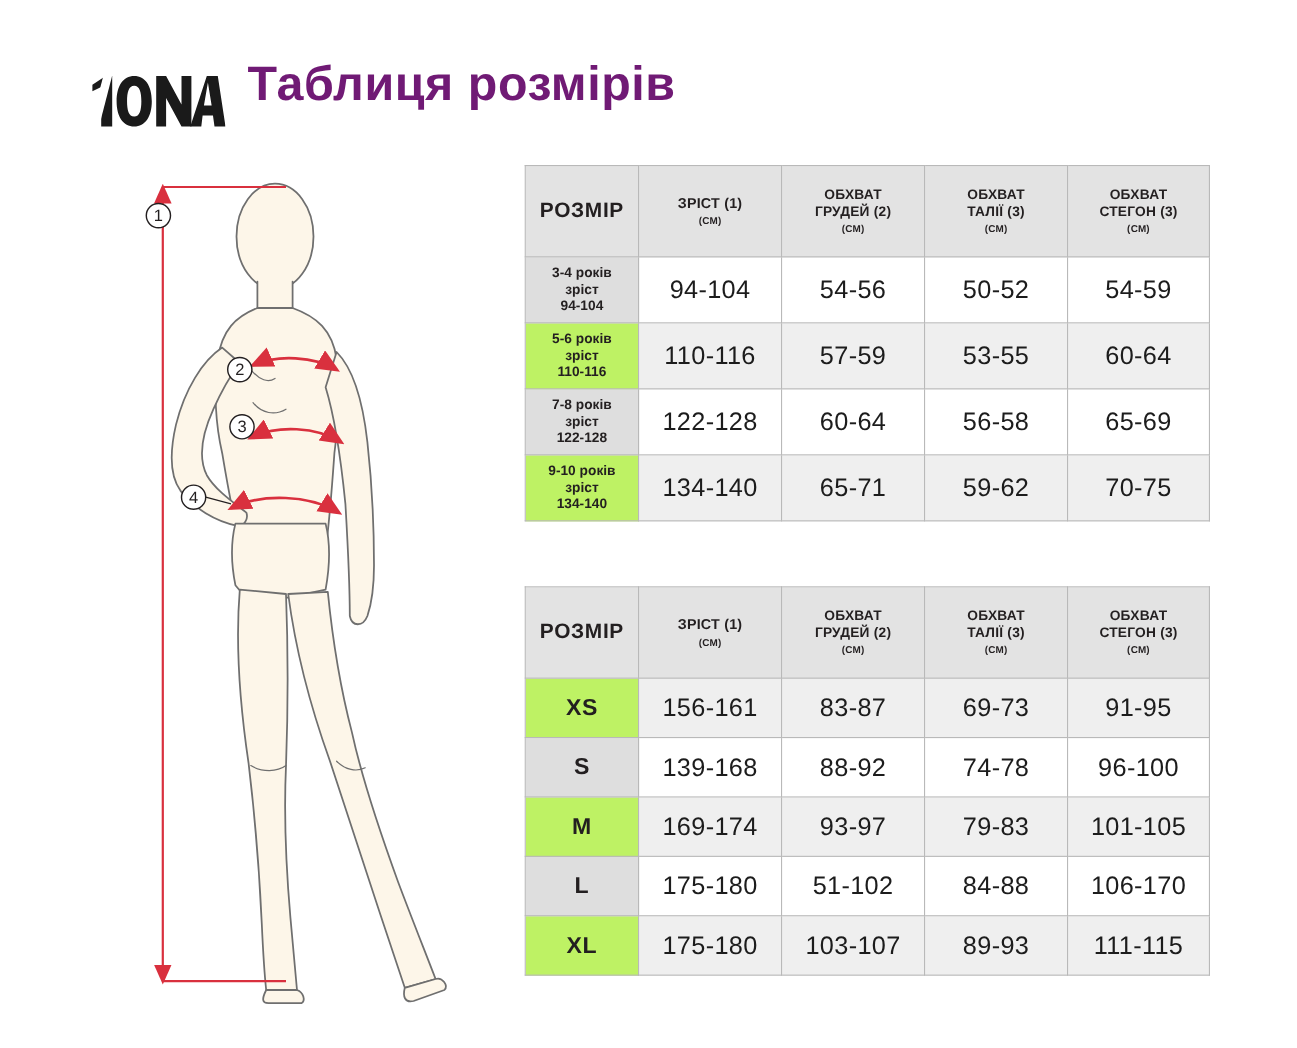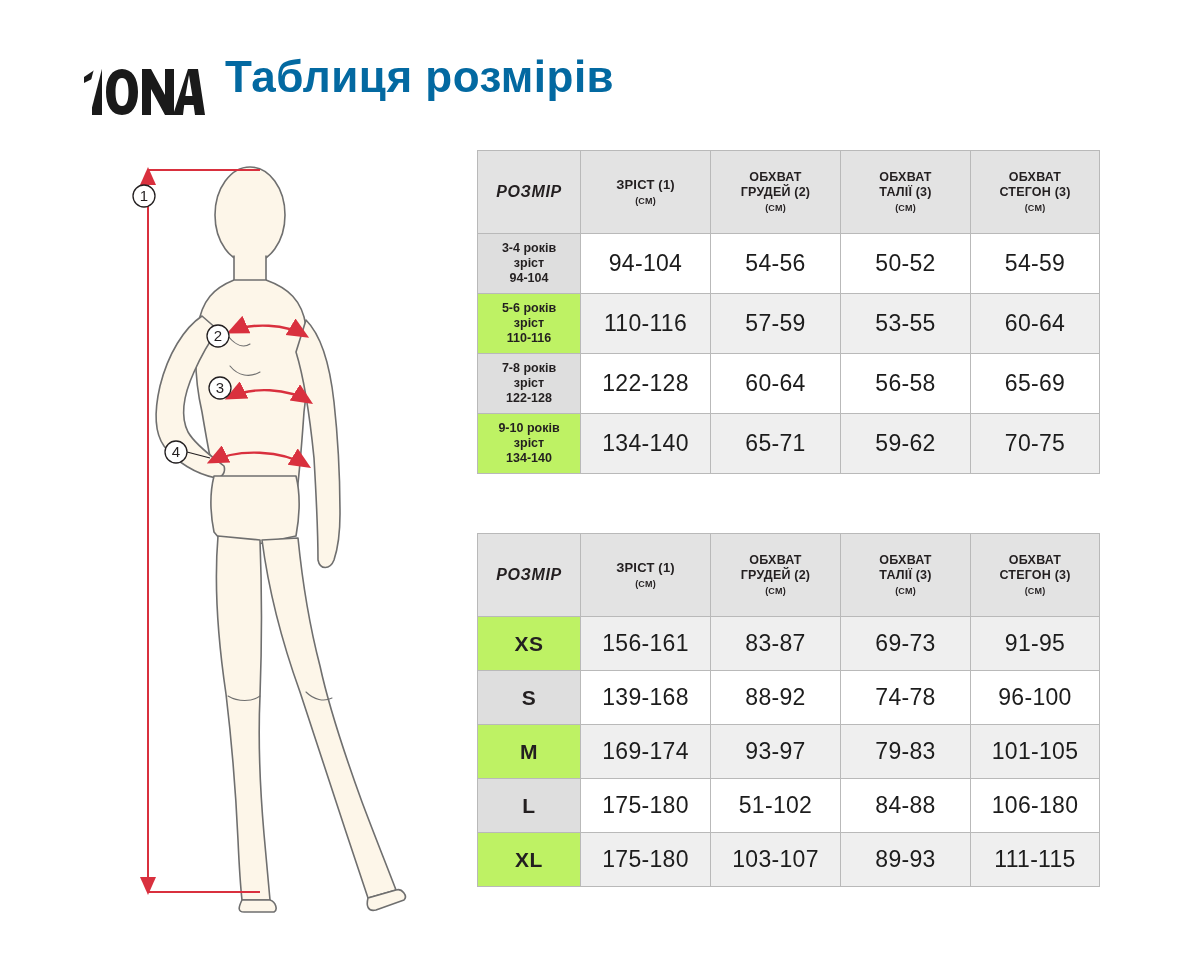--- a/index.html
+++ b/index.html
@@ -24,21 +24,21 @@
     width: 125px;
     height: 70px;
   }
   #page-title {
     position: absolute;
     left: 225px;
     top: 52px;
     font-size: 44px;
     font-weight: bold;
     letter-spacing: 0.5px;
-    color: #0369a1;
+    color: #701a75;
     white-space: nowrap;
     text-align: center;
   }
 
   
   #figure-panel {
     position: absolute;
     left: 110px;
     top: 140px;
     width: 330px;
@@ -85,23 +85,22 @@
     padding: 4px 2px;
   }
   .sizing-table thead th .unit {
     display: block;
     font-size: 9px;
     font-weight: bold;
     letter-spacing: 0.2px;
     margin-top: 2px;
   }
   .sizing-table thead th.hdr-size {
-    font-size: 16px;
+    font-size: 19px;
     letter-spacing: 0.6px;
-    font-style: italic;
   }
   .sizing-table thead th.hdr-height {
     font-size: 13px;
   }
 
   .sizing-table tbody tr td {
     height: 55px;
   }
   .sizing-table tbody tr.alt td {
     background: #efefef;
@@ -374,21 +373,21 @@
       <td class="val">169-174</td>
       <td class="val">93-97</td>
       <td class="val">79-83</td>
       <td class="val">101-105</td>
     </tr>
     <tr>
       <td class="size-cell">L</td>
       <td class="val">175-180</td>
       <td class="val">51-102</td>
       <td class="val">84-88</td>
-      <td class="val">106-180</td>
+      <td class="val">106-170</td>
     </tr>
     <tr class="alt">
       <td class="size-cell">XL</td>
       <td class="val">175-180</td>
       <td class="val">103-107</td>
       <td class="val">89-93</td>
       <td class="val">111-115</td>
     </tr>
   </tbody>
 </table>

